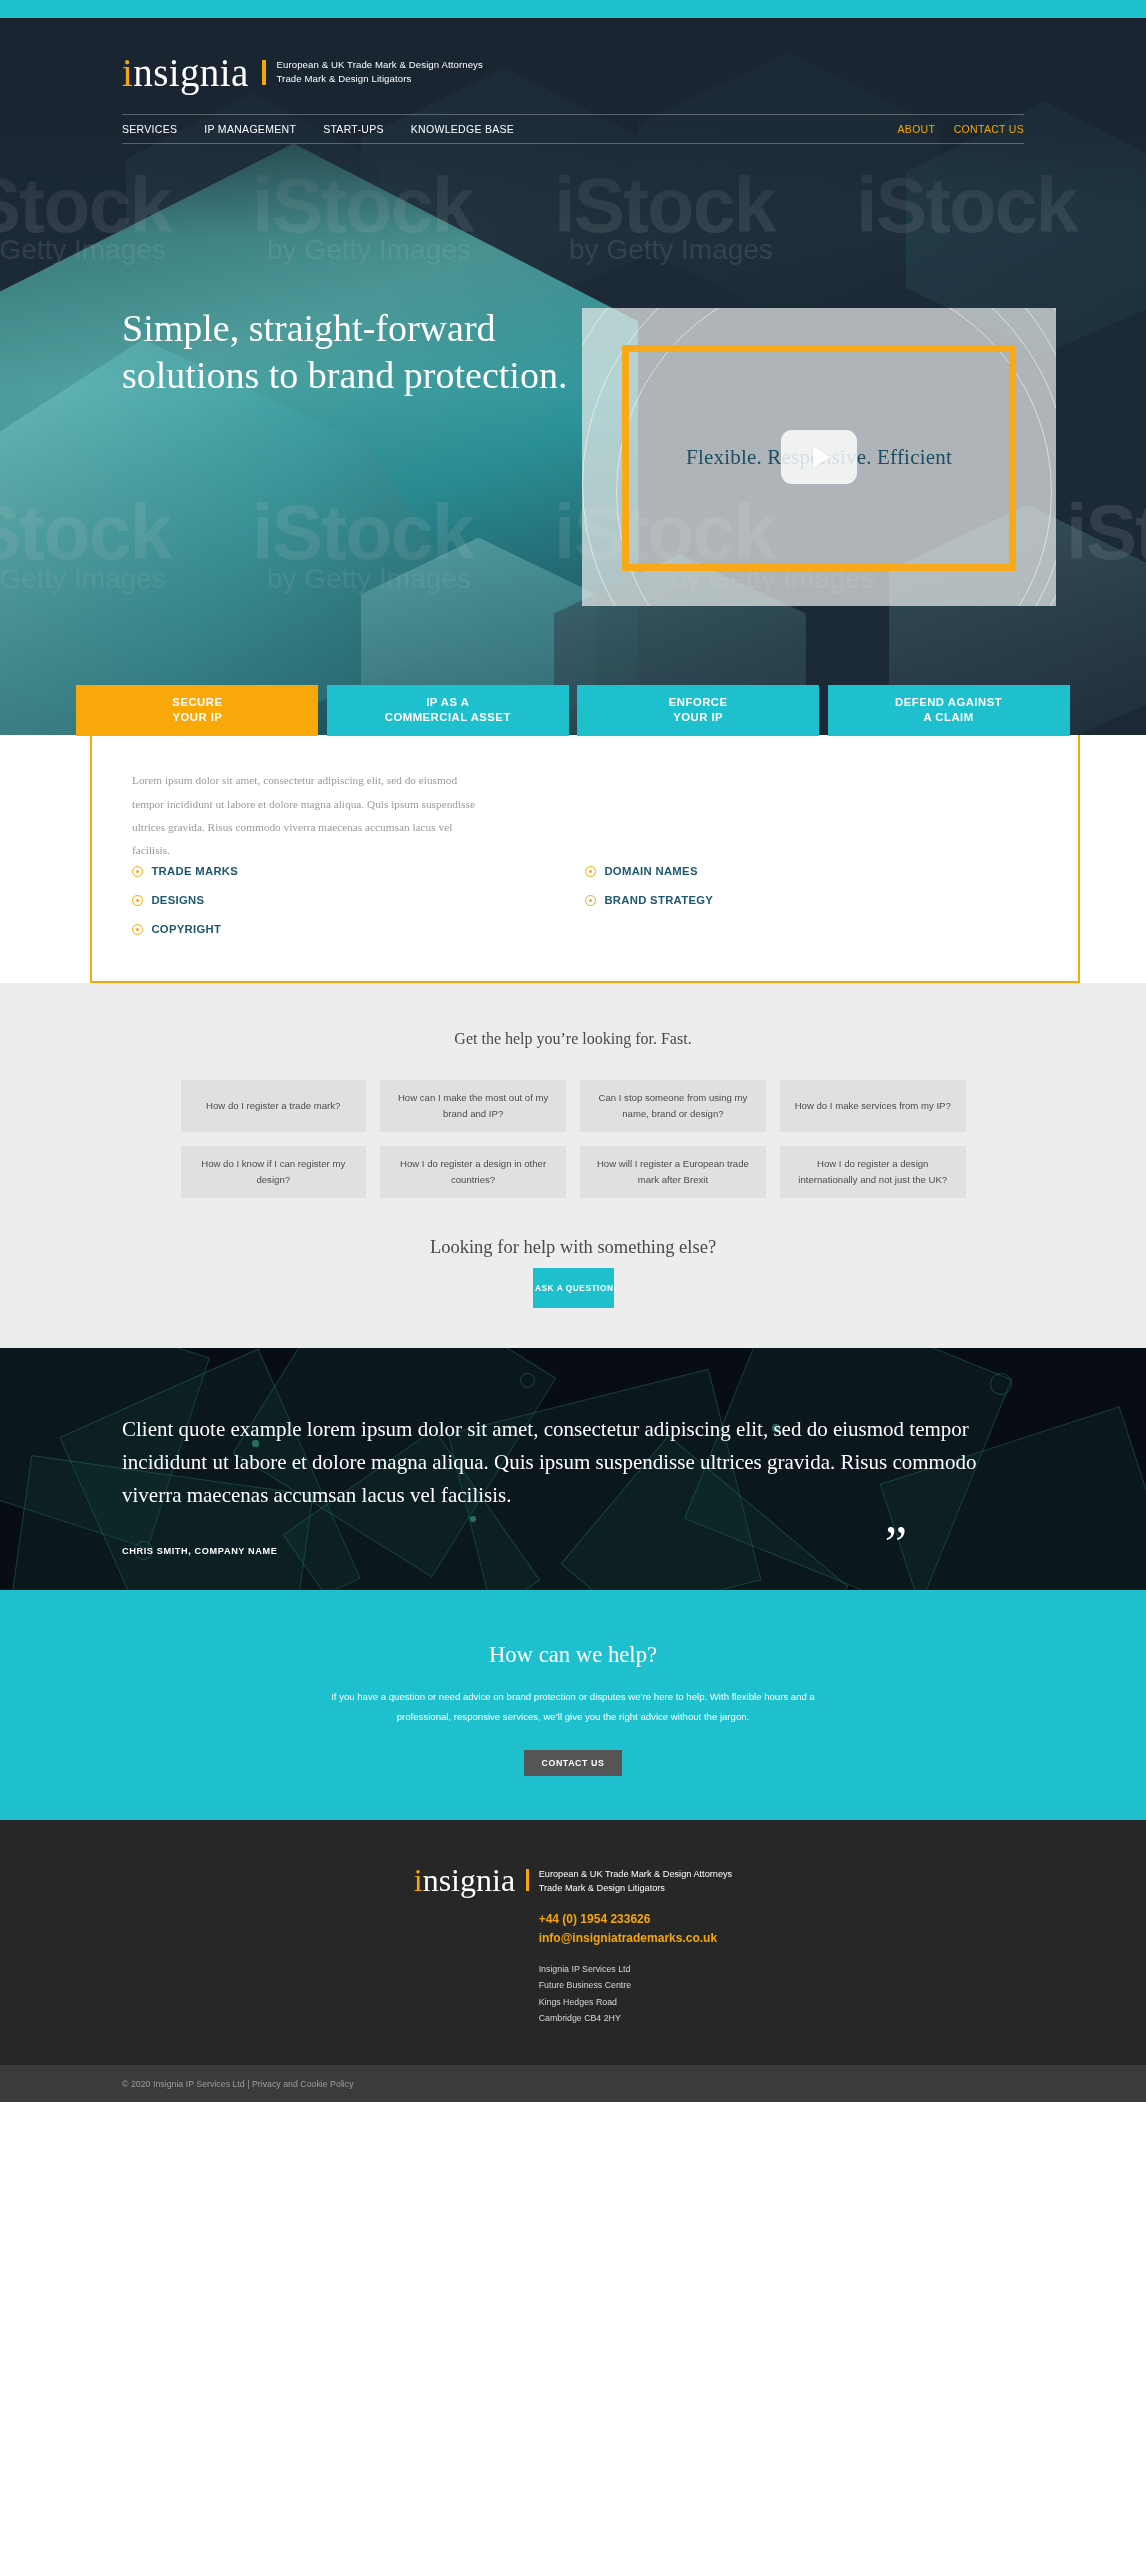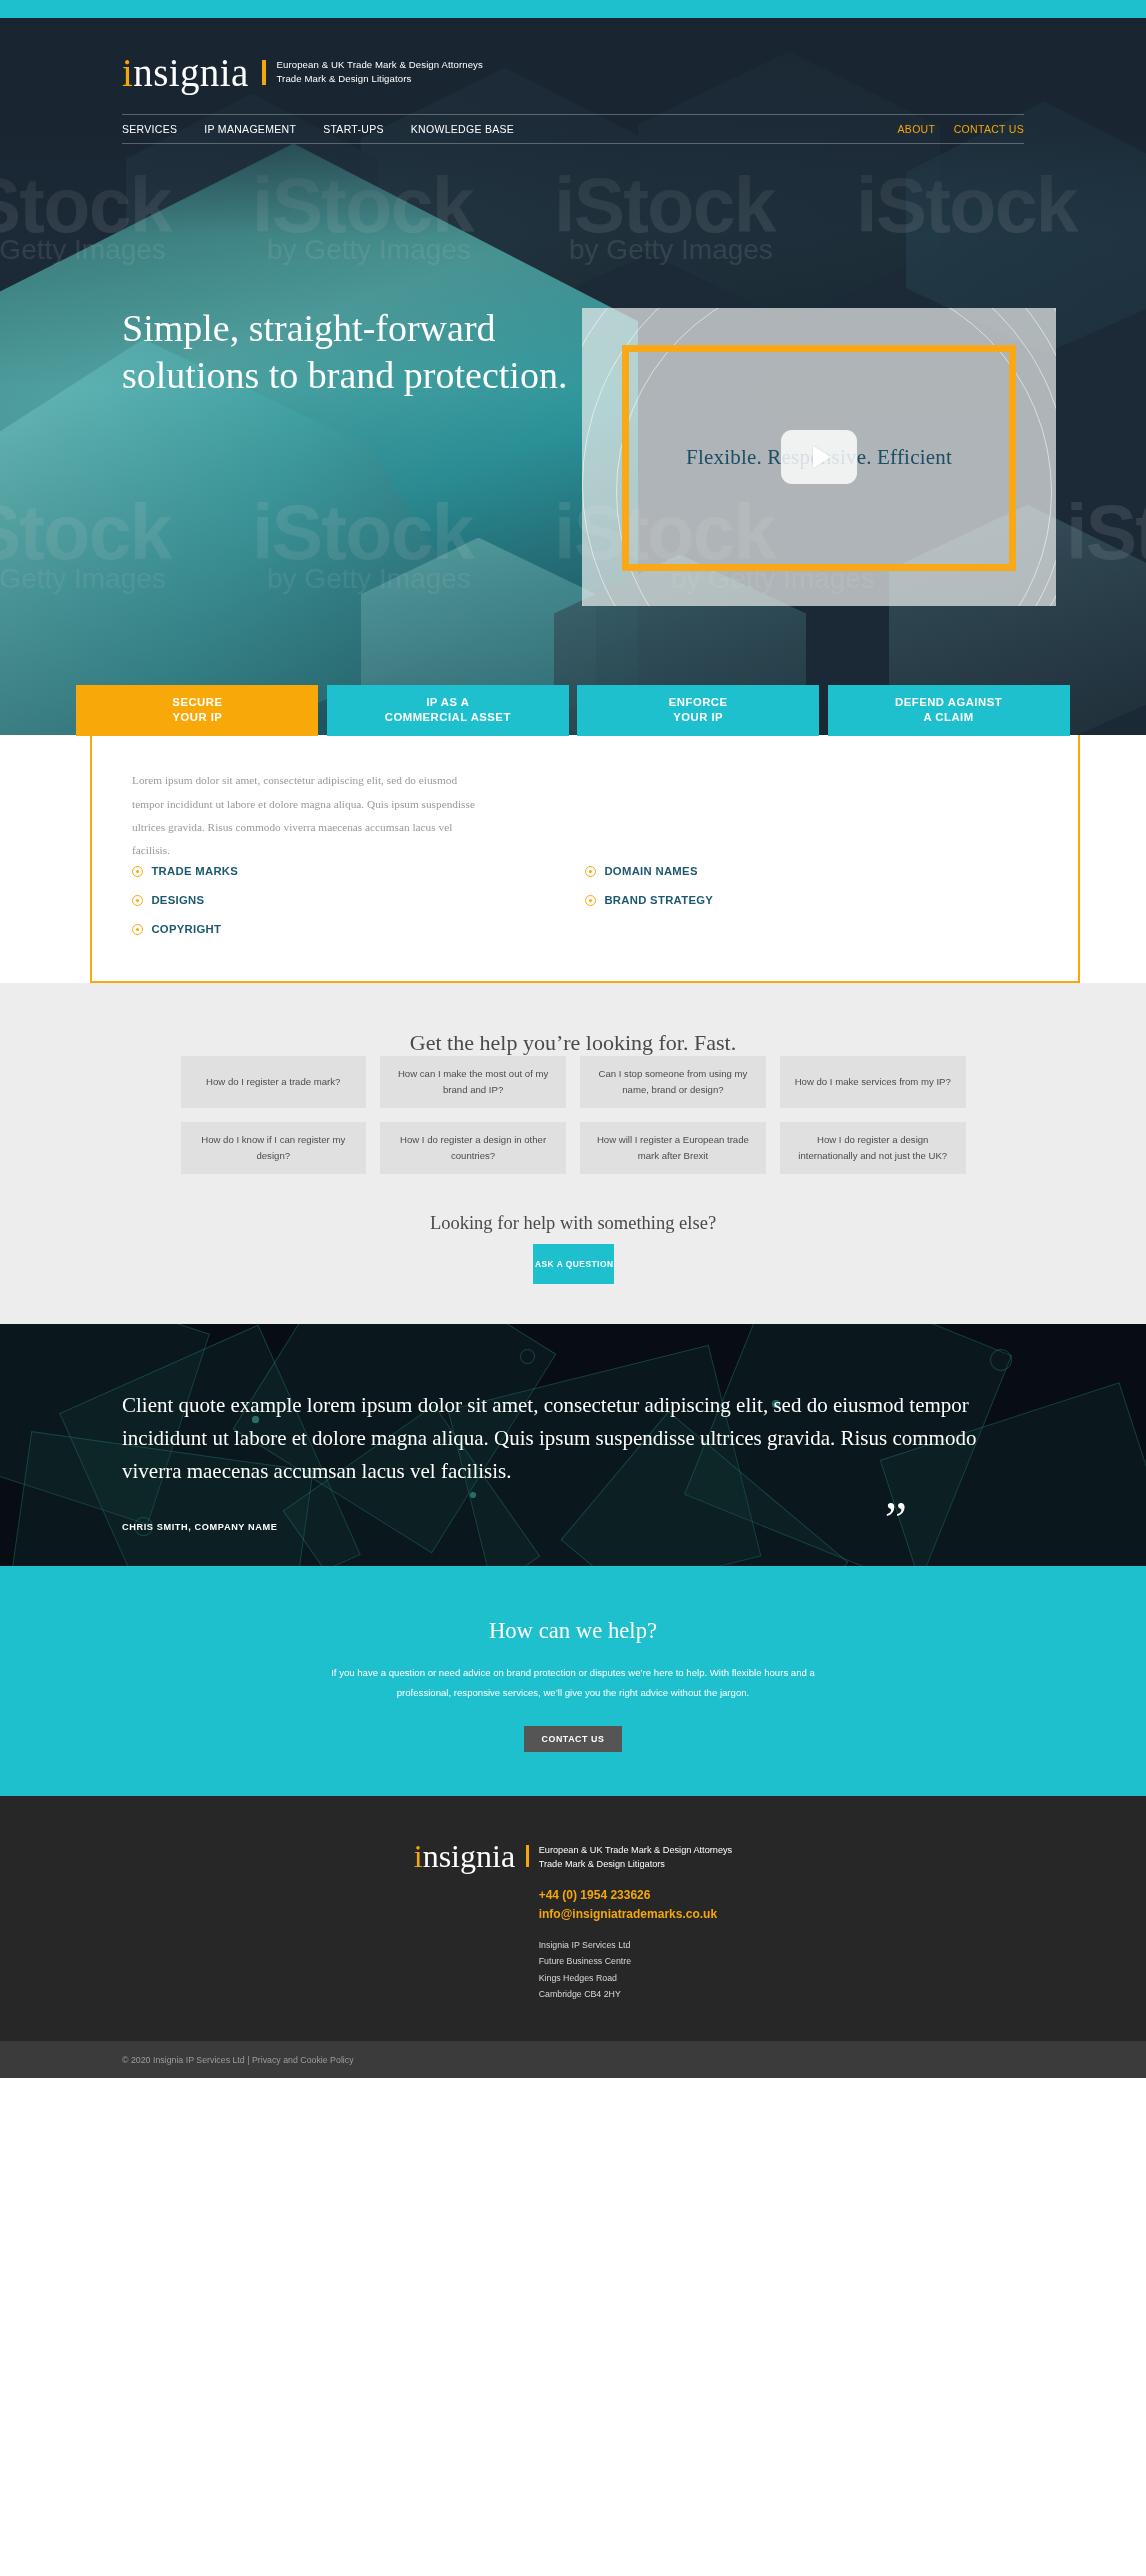--- a/index.html
+++ b/index.html
@@ -225,21 +225,22 @@
   }
 
   
   .faq {
     background:#ededed;
     padding:47px 0 40px 0;
   }
   .faq-title {
     text-align:center;
     font-family:"Liberation Serif", serif;
-    font-size:22px; color:#4a4a4a; font-weight:400;
+    font-size:16px; color:#4a4a4a; font-weight:400;
+    margin-bottom:32px;
   }
   .faq-grid {
     width:785px; margin:0 auto;
     display:grid; grid-template-columns:repeat(4,1fr); gap:14.3px;
   }
   .faq-card {
     background:#e0e0e0; min-height:52px;
     display:flex; align-items:center; justify-content:center;
     text-align:center; padding:10px 11.7px;
     font-size:9.6px; line-height:1.65; color:#4c4c4c;

